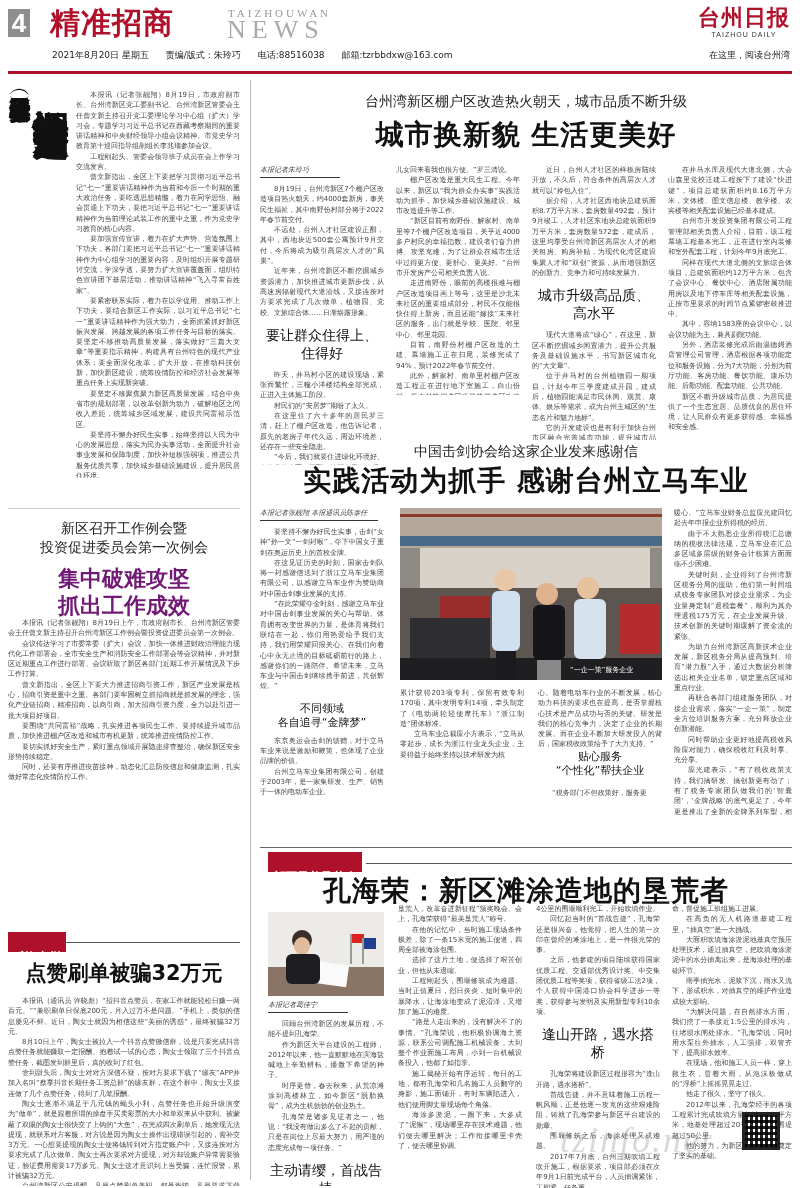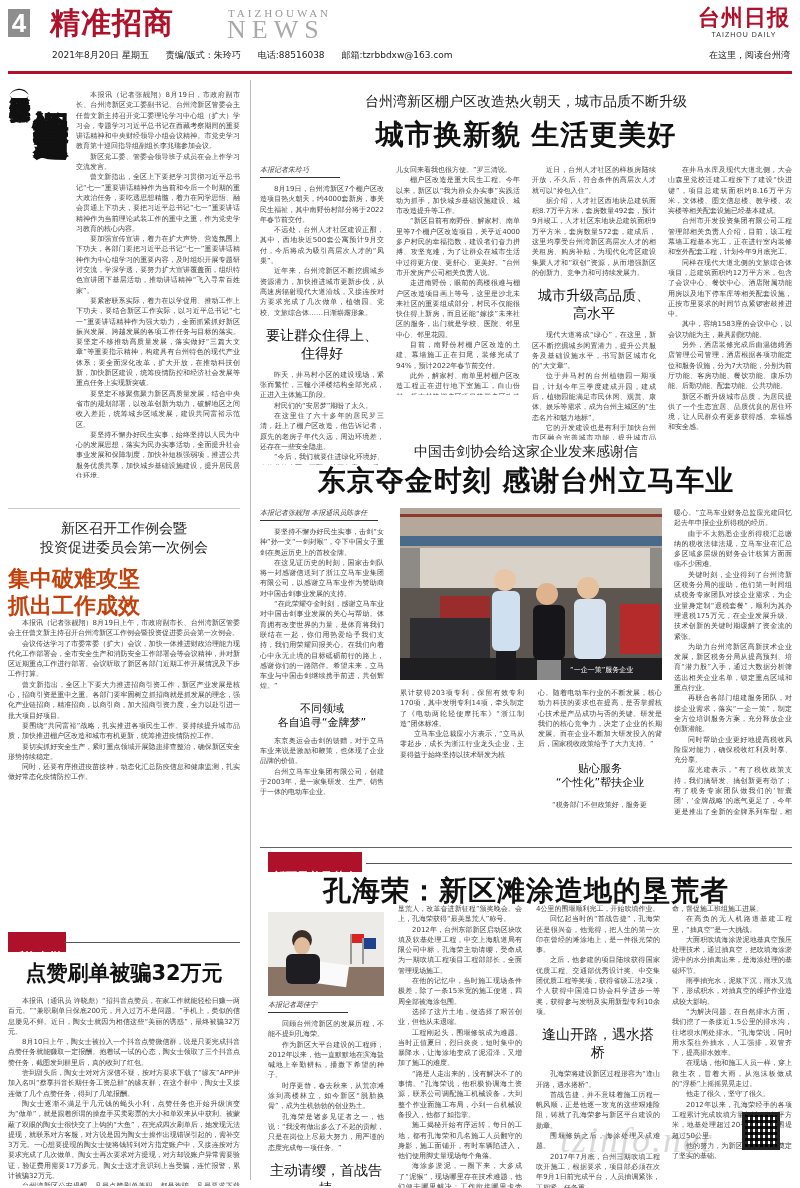--- a/index.html
+++ b/index.html
@@ -25,21 +25,21 @@
   .txt p { text-indent: 2em; }
   .byline { font: italic 7px/10px "DejaVu Sans", sans-serif; color: #444; border-bottom: 1px solid #333; padding-bottom: 2px; width: 80px; margin-bottom: 6px; }
   .subhead { font: 14px/18px "DejaVu Sans", sans-serif; color: #111; text-align: center; margin: 8px 0; }
   .col { position: absolute; overflow: hidden; }
 
   
   .vt-kicker { position: absolute; left: 6px; top: 82px; width: 26px; font: 22px/24px "DejaVu Sans", sans-serif; color: #111; writing-mode: vertical-rl; letter-spacing: 0; }
   .vt-title { position: absolute; left: 34px; top: 82px; width: 36px; font: 900 36px/38px "DejaVu Sans", sans-serif; color: #111; writing-mode: vertical-rl; }
 
   .lh-kicker { font: 14px/19px "DejaVu Sans", sans-serif; text-align: center; color: #222; }
-  .lh-title { font: 900 22px/27px "DejaVu Sans", sans-serif; text-align: left; color: #c2410c; }
+  .lh-title { font: 900 22px/27px "DejaVu Sans", sans-serif; text-align: center; color: #701a75; }
 
   .tag-red { display: inline-block; background: #b0112a; color: #fff; font: bold 12px/18px "DejaVu Sans", sans-serif; padding: 16px 5px; }
   .tag-line { position: absolute; height: 1px; background: #555; }
 
   .kicker-c { position: absolute; font: 14px/18px "DejaVu Sans", sans-serif; color: #222; text-align: center; }
   .headline { position: absolute; font: 900 28px/34px "DejaVu Sans", sans-serif; color: #111; text-align: center; letter-spacing: 1px; }
 
   .photo { position: absolute; overflow: hidden; }
   .caption-in { position: absolute; font: 7px/9px "DejaVu Sans", sans-serif; color: #fff; }
 
@@ -70,21 +70,21 @@
     <span>邮箱:tzrbbdxw@163.com</span>
   </div>
   <div class="slogan">在这里，阅读台州湾</div>
 </div>
 <div class="rule-red"></div>
 
 <div class="vt-kicker">新区举行党工委理论学习中心组（扩大）学习会</div>
 <div class="vt-title">深学细悟 激发蓬勃奋进力量</div>
 <div class="col txt" style="left:76px; top:90px; width:164px; height:388px;">
   <p>本报讯（记者张靓翔）8月19日，市政府副市长、台州湾新区党工委副书记、台州湾新区管委会主任曾文新主持召开党工委理论学习中心组（扩大）学习会，专题学习习近平总书记在西藏考察期间的重要讲话精神和中央财经领导小组会议精神。市党史学习教育第十巡回指导组副组长李兆瑞参加会议。</p>
-  <p>新区党工委、管委会领导班子成员在会上作学习交流发言。</p>
+  <p>工程刚起头、管委会领导班子成员在会上作学习交流发言。</p>
   <p>曾文新指出，全区上下要把学习贯彻习近平总书记“七一”重要讲话精神作为当前和今后一个时期的重大政治任务，要吃透思想精髓，着力在同学思悟、融会贯通上下功夫，要把习近平总书记“七一”重要讲话精神作为当前理论武装工作的重中之重，作为党史学习教育的核心内容。</p>
   <p>要加强宣传宣讲，着力在扩大声势、营造氛围上下功夫，各部门要把习近平总书记“七一”重要讲话精神作为中心组学习的重要内容，及时组织开展专题研讨交流，学深学透，要努力扩大宣讲覆盖面，组织特色宣讲团下基层活动，推动讲话精神“飞入寻常百姓家”。</p>
   <p>要紧密联系实际，着力在以学促用、推动工作上下功夫，要结合新区工作实际，以习近平总书记“七一”重要讲话精神作为强大动力，全面抓紧抓好新区振兴发展、跨越发展的各项工作任务与目标的落实。要坚定不移推动高质量发展，落实做好“三篇大文章”等重要指示精神，构建具有台州特色的现代产业体系；要全面深化改革，扩大开放，在推动科技创新，加快新区建设，统筹疫情防控和经济社会发展等重点任务上实现新突破。</p>
   <p>要坚定不移聚焦聚力新区高质量发展，结合中央省市的规划部署，以改革创新为动力，破解地区之间收入差距，统筹城乡区域发展，建设共同富裕示范区。</p>
   <p>要坚持不懈办好民生实事，始终坚持以人民为中心的发展思想，落实为民办实事活动，全面提升社会事业发展和保障制度，加快补短板强弱项，推进公共服务优质共享，加快城乡基础设施建设，提升居民居住环境。</p>
 
 </div>
 <div class="rule-gray" style="left:8px; top:508px; width:232px; background:#ccc;"></div>
 
 <div class="col" style="left:8px; top:519px; width:232px;">
@@ -151,21 +151,21 @@
 <div class="col txt" style="left:668px; top:165px; width:124px; height:275px;">
   <p>在井马水库及现代大道北侧，大会山森里党校迁建工程按下了建设“快进键”，项目总建筑面积约8.16万平方米，文体楼、图文信息楼、教学楼、农宾楼等相关配套设施已经基本建成。</p>
   <p>台州市开发投资集团有限公司工程管理部相关负责人介绍，目前，该工程幕墙工程基本完工，正在进行室内装修和室外配套工程，计划今年9月底完工。</p>
   <p>同样在现代大道北侧的文旅综合体项目，总建筑面积约12万平方米，包含了会议中心、餐饮中心、酒店附属功能用房以及地下停车库等相关配套设施，正按市里要求的时间节点紧锣密鼓推进中。</p>
   <p>其中，容纳1583座的会议中心，以会议功能为主，兼具剧院功能。</p>
   <p>另外，酒店装修完成后由温德姆酒店管理公司管理，酒店根据各项功能定位和服务设施，分为7大功能，分别为前厅功能、客房功能、餐饮功能、康乐功能、后勤功能、配套功能、公共功能。</p>
   <p>新区不断升级城市品质，为居民提供了一个生态宜居、品质优良的居住环境，让人民群众有更多获得感、幸福感和安全感。</p>
 </div>
 
 <div class="kicker-c" style="left:260px; top:442px; width:532px;">中国击剑协会给这家企业发来感谢信</div>
-<div class="headline" style="left:260px; top:464px; width:532px;">东京夺金时刻 感谢台州立马车业</div>
+<div class="headline" style="left:260px; top:464px; width:532px;">实践活动为抓手 感谢台州立马车业</div>
 
 <div class="col txt" style="left:260px; top:508px; width:124px; height:305px;">
   <div class="byline" style="width:118px;">本报记者张靓翔 本报通讯员陈泰任</div>
   <p>要坚持不懈办好民生实事，击剑“女神”孙一文“一剑封喉”，夺下中国女子重剑在奥运历史上的首枚金牌。</p>
   <p>在这见证历史的时刻，国家击剑队将一封感谢信送到了浙江立马车业集团有限公司，以感谢立马车业作为赞助商对中国击剑事业发展的支持。</p>
   <p>“在此荣耀夺金时刻，感谢立马车业对中国击剑事业发展的关心与帮助。体育拥有改变世界的力量，是体育将我们联结在一起，你们用热爱给予我们支持，我们用荣耀回报关心。在我们向着心中永无止境的目标砥砺前行的路上，感谢你们的一路陪伴。希望未来，立马车业与中国击剑继续携手前进，共创辉煌。”</p>
   <div class="subhead" style="font-size:11px; line-height:14px; margin:10px 0 6px;">
     <div>不同领域</div>
     <div>各自追寻“金牌梦”</div>
   </div>
@@ -199,21 +199,21 @@
   </svg>
   <div class="caption-in" style="left:170px; top:158px;">“一企一策”服务企业</div>
 </div>
 
 <div class="col txt" style="left:400px; top:688px; width:124px; height:128px;">
   <p style="text-indent:0">累计获得203项专利，保留有效专利170项，其中发明专利14项，牵头制定了《电动两轮轻便摩托车》“浙江制造”团体标准。</p>
   <p>立马车业总裁应小方表示，“立马从零起步，成长为浙江行业龙头企业，主要得益于始终坚持以技术研发为核</p>
 </div>
 <div class="col txt" style="left:538px; top:688px; width:124px; height:128px;">
   <p style="text-indent:0">心。随着电动车行业的不断发展，核心动力科技的要求也在提高，是否掌握核心技术是产品成功与否的关键。研发是我们的核心竞争力，决定了企业的长期发展。而在企业不断加大研发投入的背后，国家税收政策给予了大力支持。”</p>
-  <div class="subhead" style="font-size:11px; line-height:14px; margin:12px 0 10px;">
+  <div class="subhead" style="font-size:11px; line-height:14px; margin:0 0 10px;">
     <div>贴心服务</div>
     <div>“个性化”帮扶企业</div>
   </div>
   <p>“税务部门不但政策好，服务更</p>
 </div>
 <div class="col txt" style="left:674px; top:508px; width:118px; height:308px;">
   <p style="text-indent:0">暖心。”立马车业财务总监应光建回忆起去年申报企业所得税的经历。</p>
   <p>由于不太熟悉企业所得税汇总缴纳的税收法律法规，立马车业在汇总多区域多层级的财务会计核算方面面临不少困难。</p>
   <p>关键时刻，企业得到了台州湾新区税务分局的援助，他们第一时间组成税务专家团队对接企业需求，为企业量身定制“退税套餐”，顺利为其办理退税175万元，在企业发展升级、技术创新的关键时期缓解了资金流的紧张。</p>
   <p>为助力台州湾新区高新技术企业发展，新区税务分局从提高预判、培育“潜力股”入手，通过大数据分析筛选出相关企业名单，锁定重点区域和重点行业。</p>
@@ -249,21 +249,20 @@
   <div class="byline">本报记者葛佳宁</div>
   <p>回顾台州湾新区的发展历程，不能不提到孔海荣。</p>
   <p>作为新区大平台建设的工程师，2012年以来，他一直默默地在滨海盐碱地上辛勤耕耘，播撒下希望的种子。</p>
   <p>时序更替，春去秋来，从荒凉滩涂到高楼林立，如今新区“脱胎换骨”，成为生机勃勃的创业热土。</p>
   <p>孔海荣是诸多见证者之一，他说：“我没有做出多么了不起的贡献，只是在岗位上尽最大努力，用严谨的态度完成每一项任务。”</p>
   <div class="subhead">主动请缨，首战告捷</div>
 
 </div>
 <div class="col txt" style="left:398px; top:904px; width:124px; height:284px;">
   <p style="text-indent:0">垦荒人，改革奋进新征程”颁奖晚会。会上，孔海荣获得“最美垦荒人”称号。</p>
-  <p>2012年，台州东部新区启动区块吹填及软基处理工程，中交上海航道局有限公司中标，孔海荣主动请缨，受命成为一期吹填工程项目工程部部长，全面管理现场施工。</p>
   <p>在他的记忆中，当时施工现场条件极差，除了一条15米宽的施工便道，四周全部被海涂包围。</p>
   <p>选择了这片土地，便选择了艰苦创业，但他从未退缩。</p>
   <p>工程刚起头，围堰修筑成为难题。当时正值夏日，烈日炎炎，短时集中的暴降水，让海涂地变成了泥沼泽，又增加了施工的难度。</p>
   <p>“路是人走出来的，没有解决不了的事情。”孔海荣说，他积极协调海土资源，联系公司调配施工机械设备，大到整个作业面施工布局，小到一台机械设备投入，他都了如指掌。</p>
   <p>施工揭秘开始有序运转，每日的工地，都有孔海荣和几名施工人员翻守的身影，施工面铺开，有时车辆陷进入，他们便用脚丈量现场每个角落。</p>
   <p>海涂多淤泥，一圈下来，大多成了“泥猴”，现场哪里存在技术难题，他们便去哪里解决；工作衔接哪里卡壳了，便去哪里协调。</p>
 
 </div>
 <div class="col txt" style="left:536px; top:904px; width:124px; height:284px;">
   <p style="text-indent:0">4公里的围堰顺利完工，开始吹填作业。</p>

